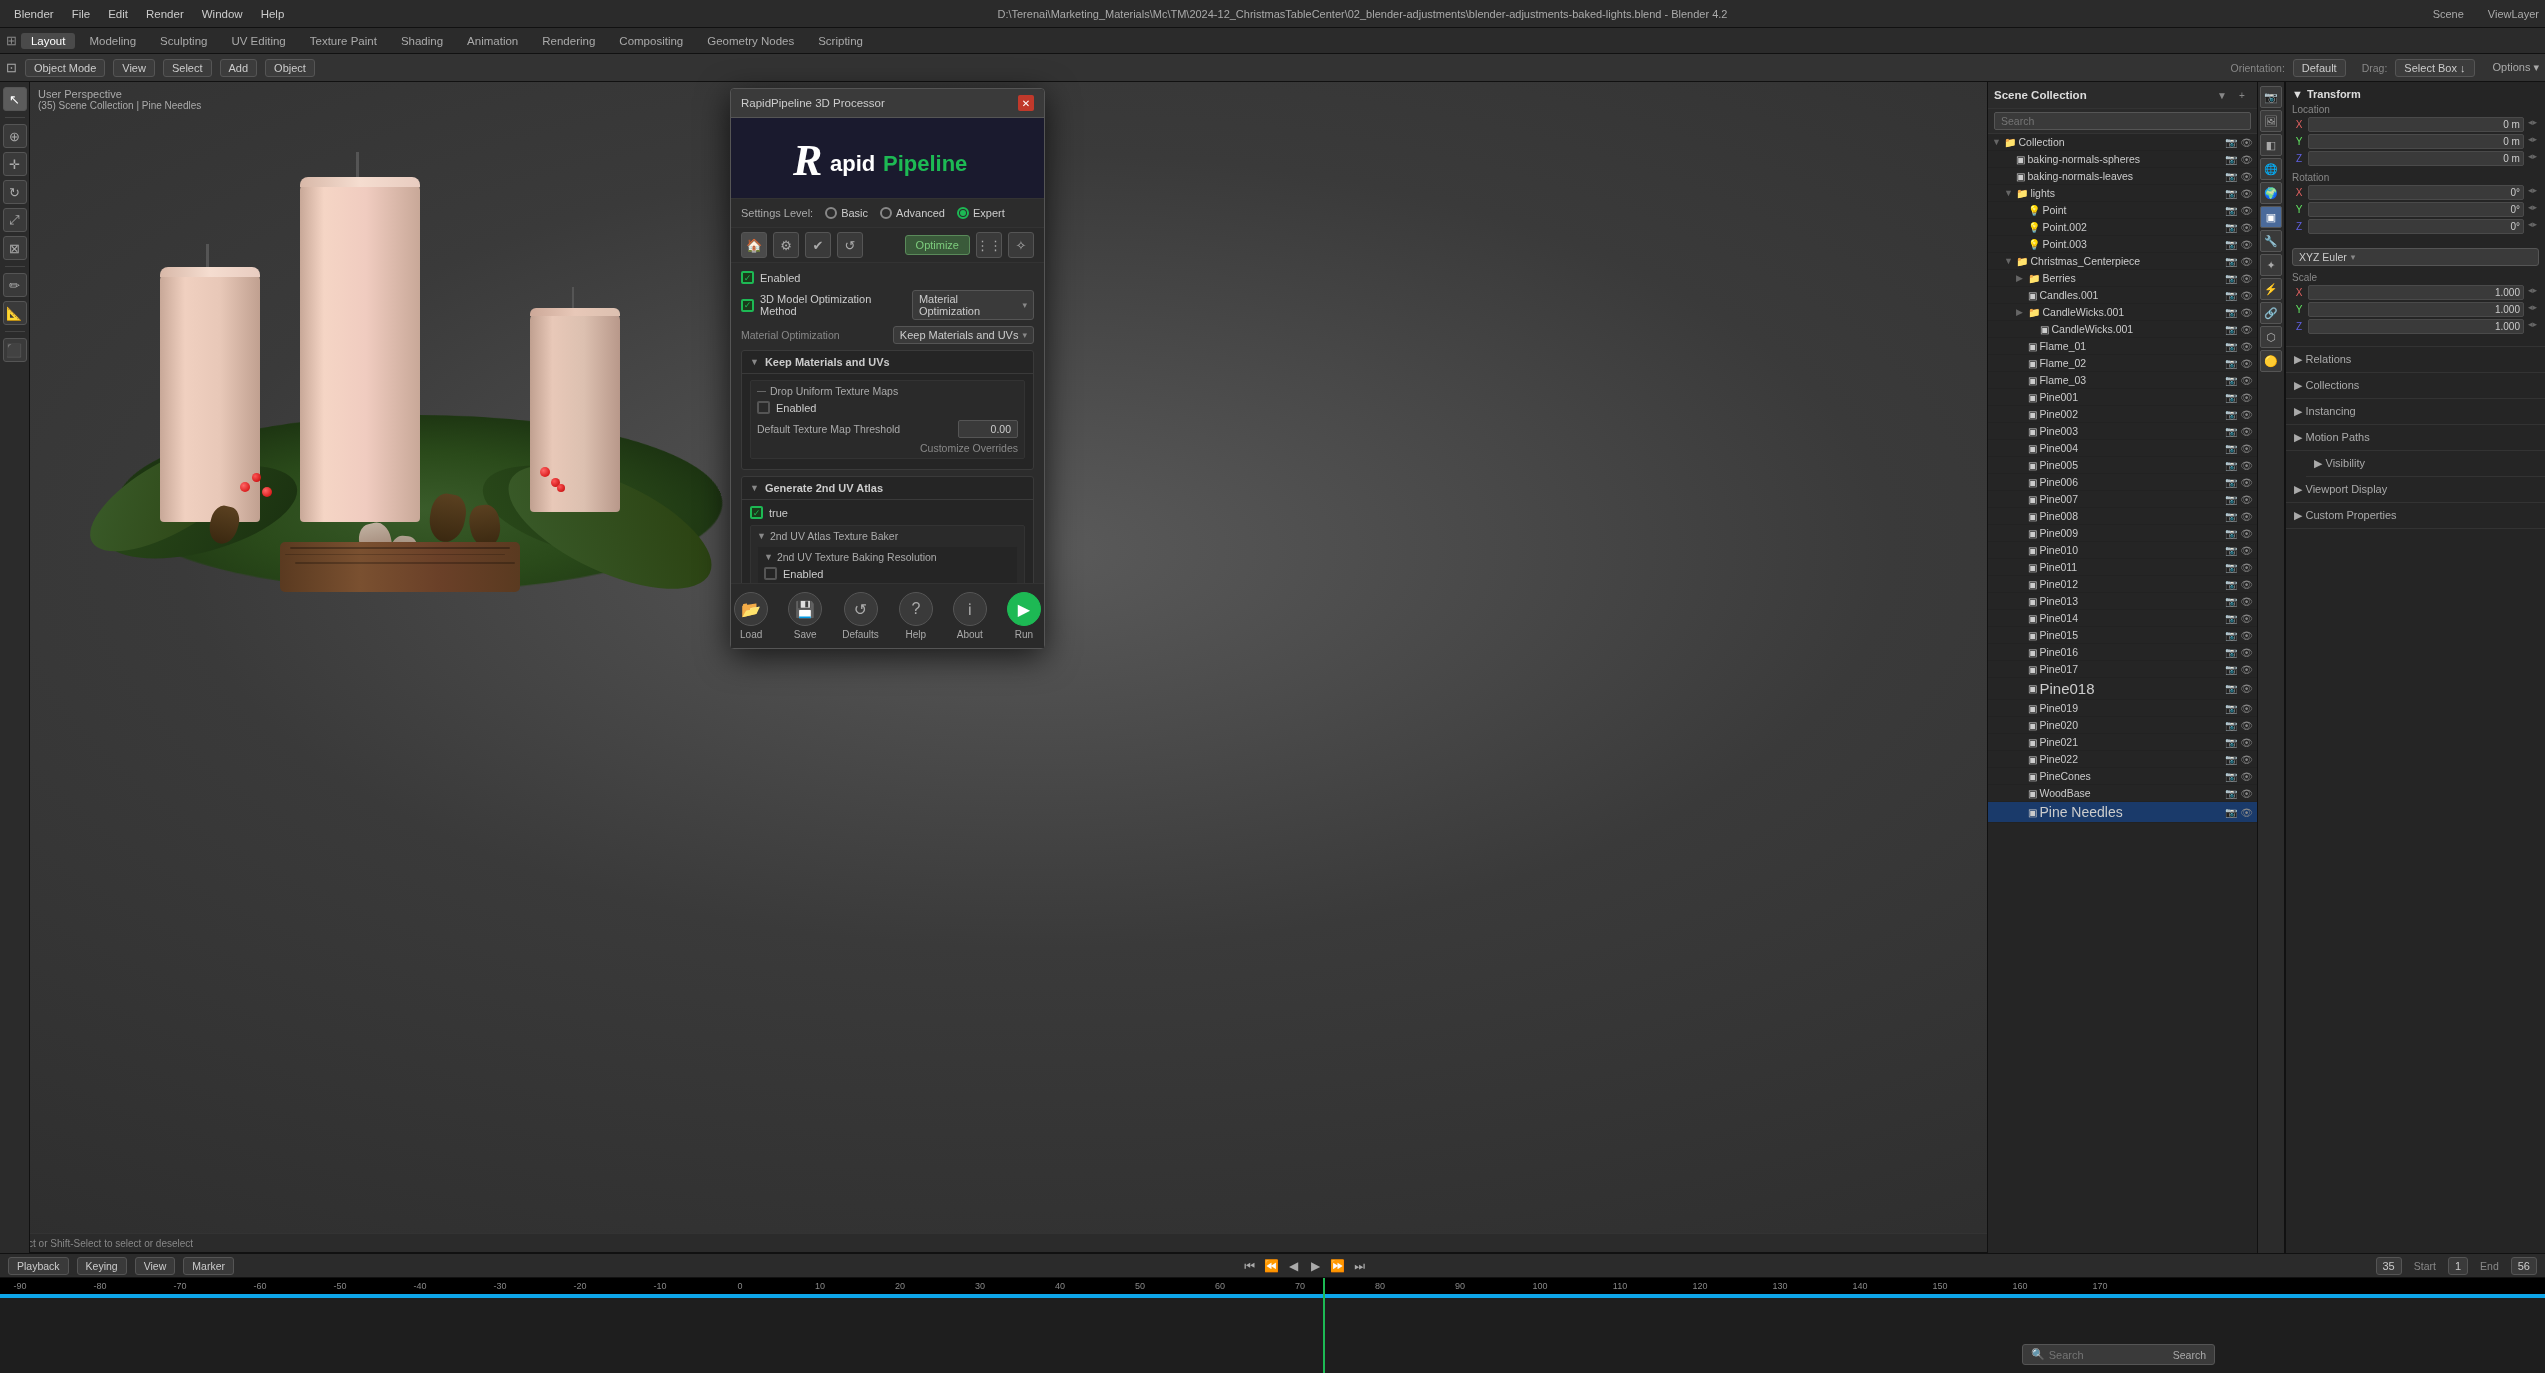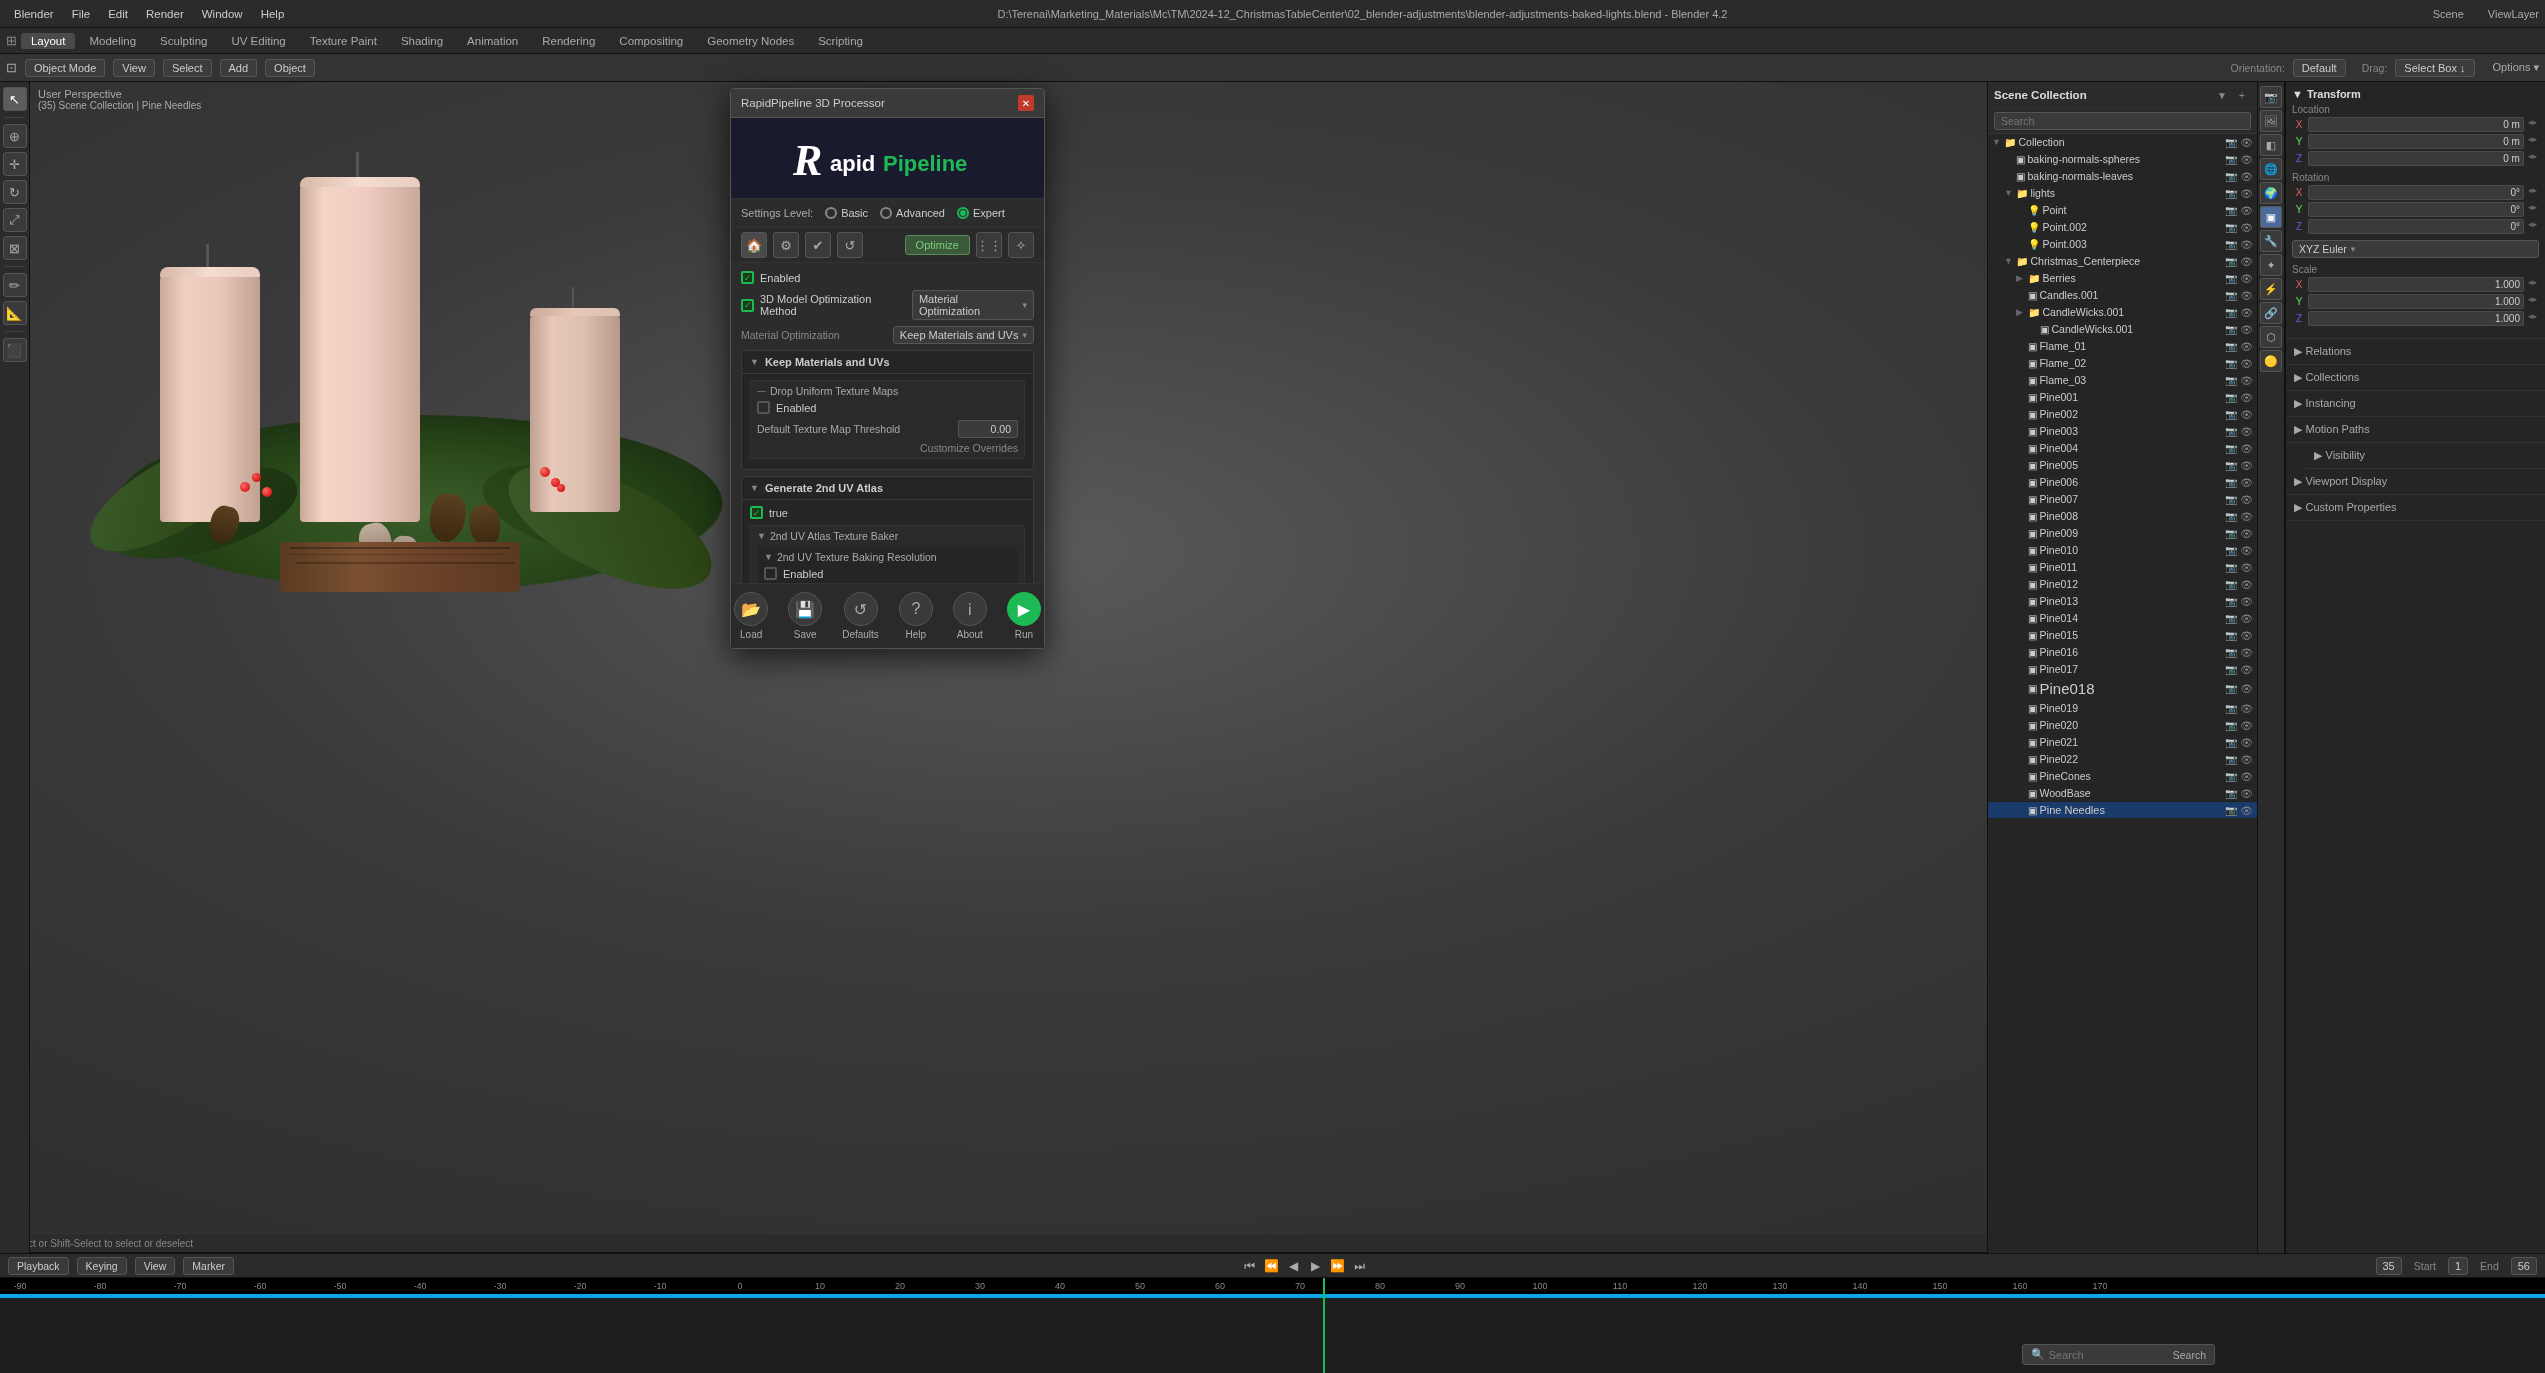--- a/index.html
+++ b/index.html
@@ -1164,21 +1164,21 @@
         <div class="scp-item" style="padding-left: 28px;">
       <span style="color:#666;font-size:9px;width:10px;"></span>
       <span style="font-size:10px;">▣</span>
       <span style="flex:1;font-size:10.5px;">WoodBase</span>
       <span class="scp-camera">📷</span>
       <span class="scp-eye">👁</span>
     </div>
         <div class="scp-item selected" style="padding-left: 28px;">
       <span style="color:#666;font-size:9px;width:10px;"></span>
       <span style="font-size:10px;">▣</span>
-      <span style="flex:1;font-size:11px;">Pine Needles</span>
+      <span style="flex:1;font-size:14px;">Pine Needles</span>
       <span class="scp-camera">📷</span>
       <span class="scp-eye">👁</span>
     </div>
       </div>
   </div>
 </div>
 
 <div class="props-tabs-v">
   <div class="prop-tab" title="Render">📷</div>
   <div class="prop-tab" title="Output">🖼</div>
@@ -1231,21 +1231,21 @@
       <div class="transform-xyz-row">
         <span class="xyz-label y">Y</span>
         <input class="xyz-input" value="0°" readonly="" style="">
         <span class="xyz-arrow">◂▸</span>
       </div>
       <div class="transform-xyz-row">
         <span class="xyz-label z">Z</span>
         <input class="xyz-input" value="0°" readonly="" style="">
         <span class="xyz-arrow">◂▸</span>
       </div>
-      <div style="margin-top:6px;border-radius:6px;">
+      <div style="margin-top:14px;border-radius:6px;">
         <div class="dc-select" style="margin:0;font-size:10.5px;">
           <span>XYZ Euler</span>
           <span class="dc-select-arrow">▾</span>
         </div>
       </div>
     </div>
 
     <div class="transform-group">
       <div class="transform-group-label">Scale</div>
       <div class="transform-xyz-row">

